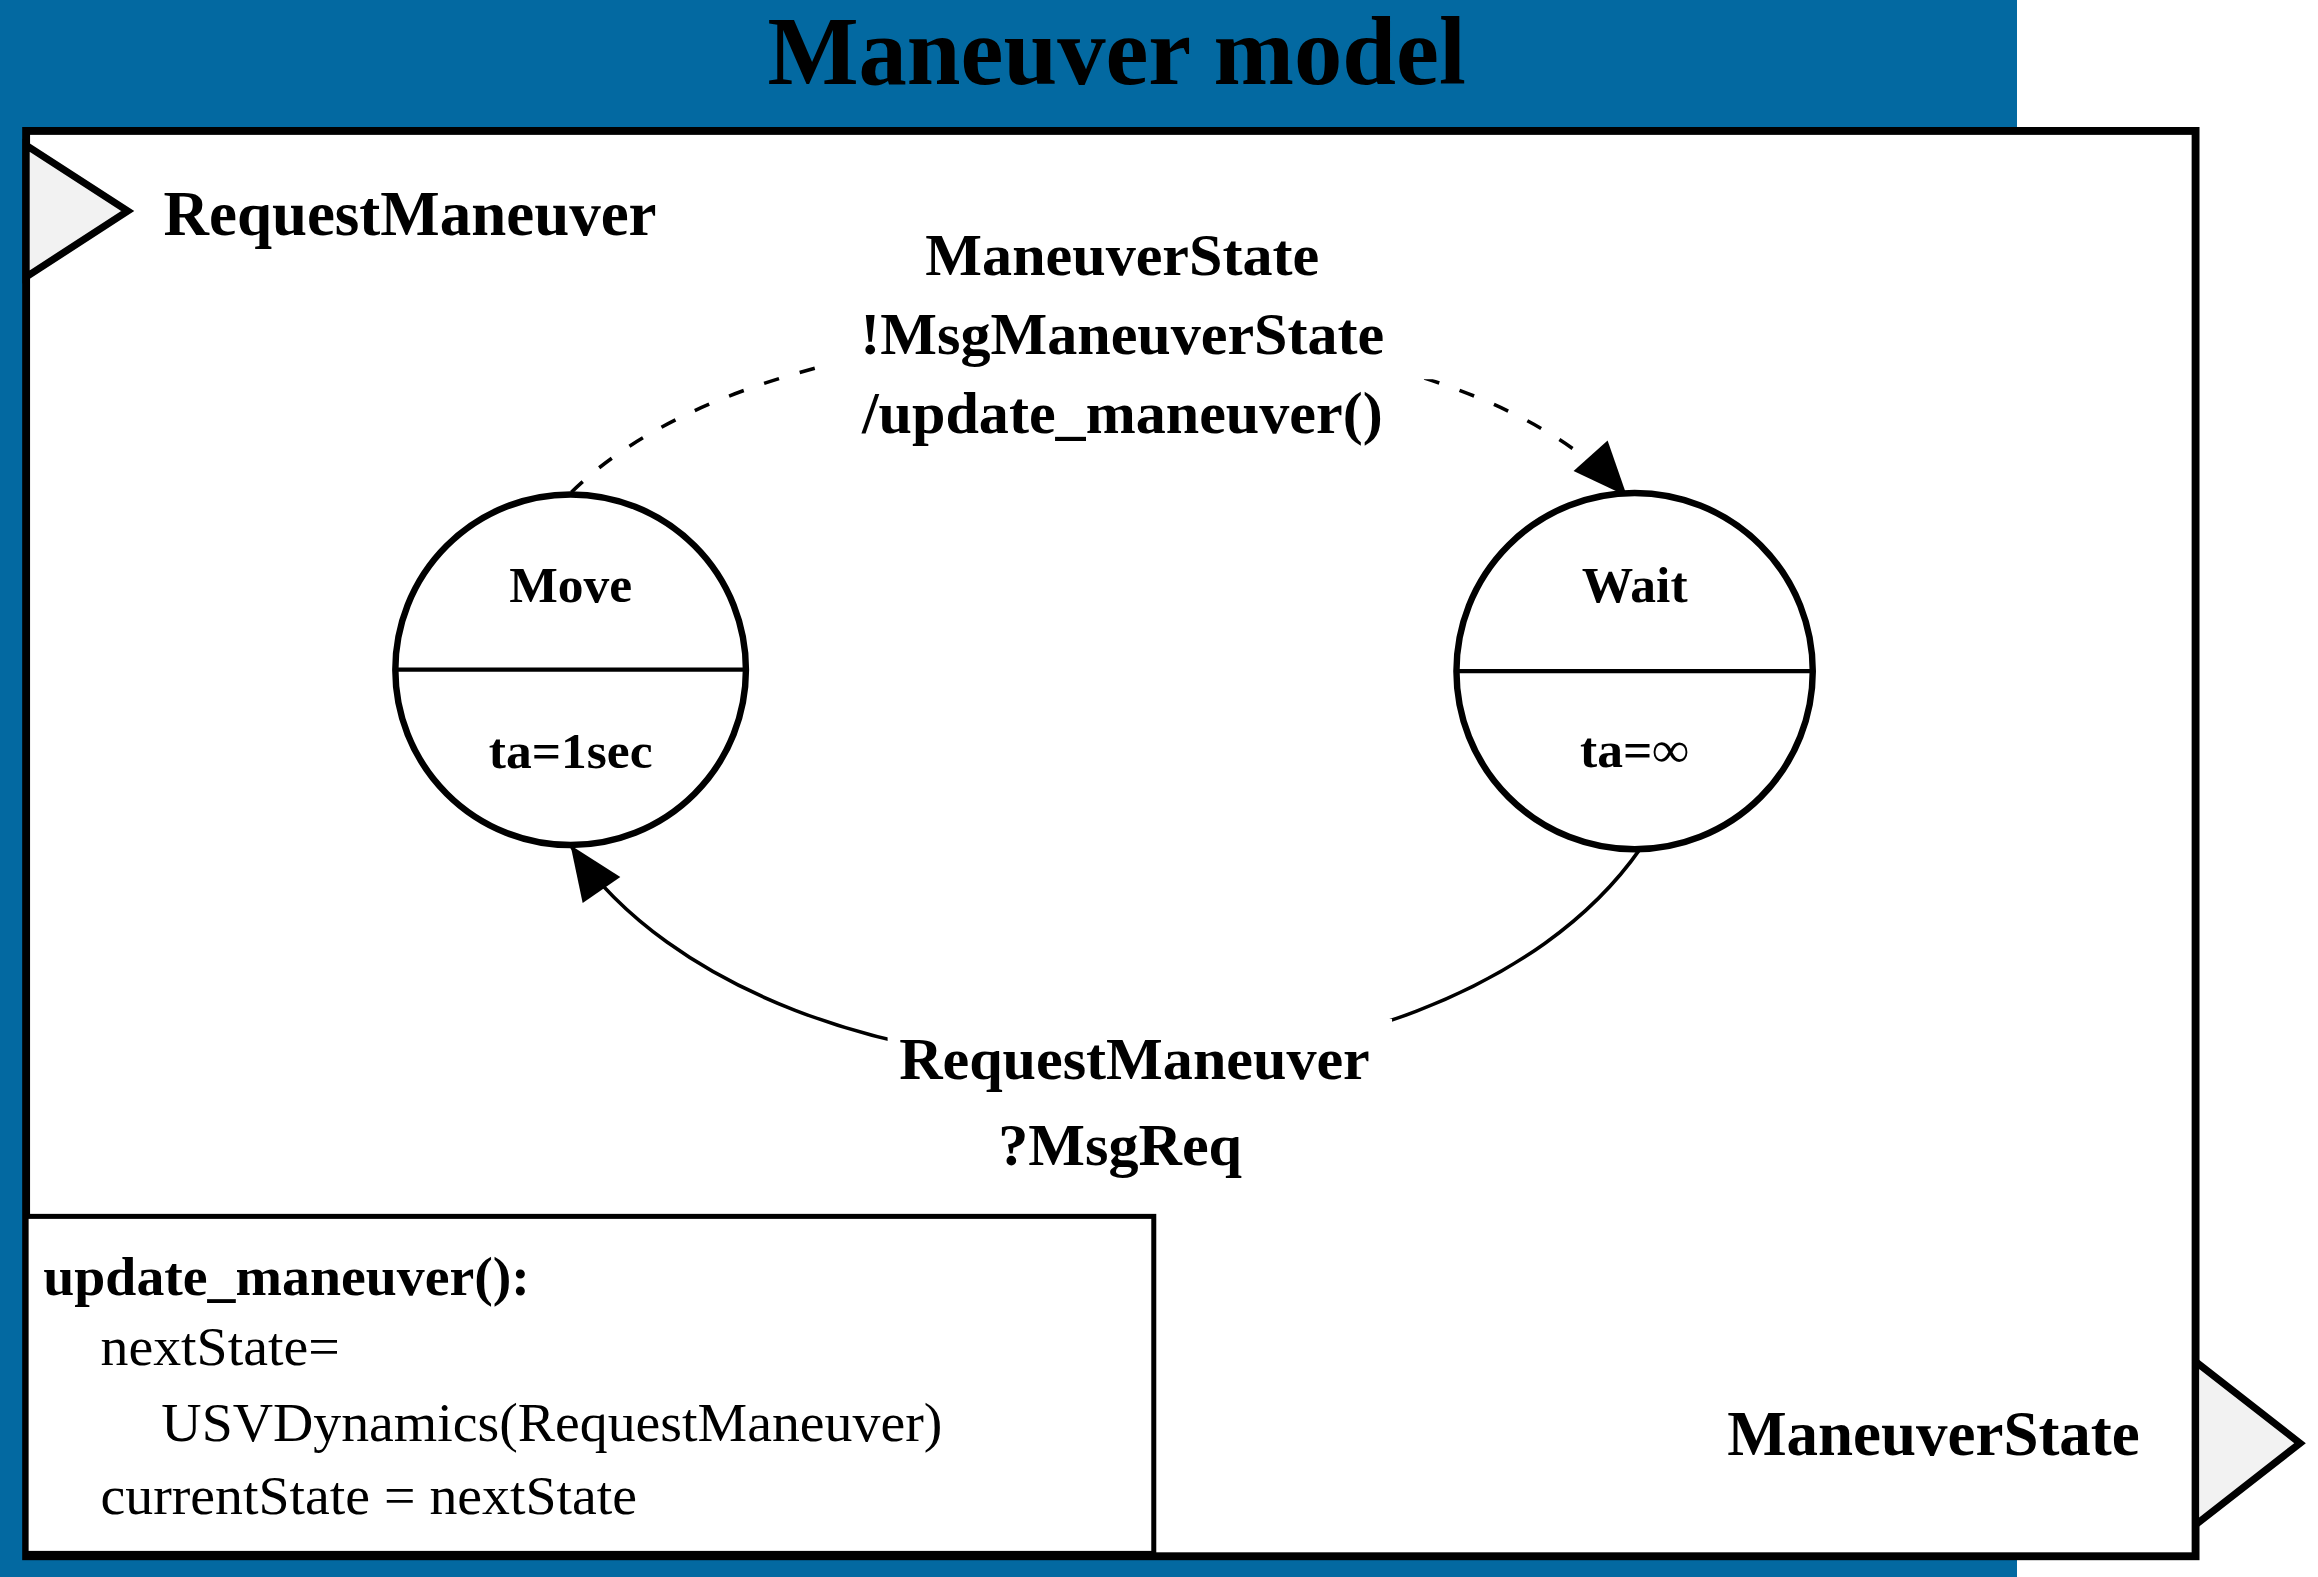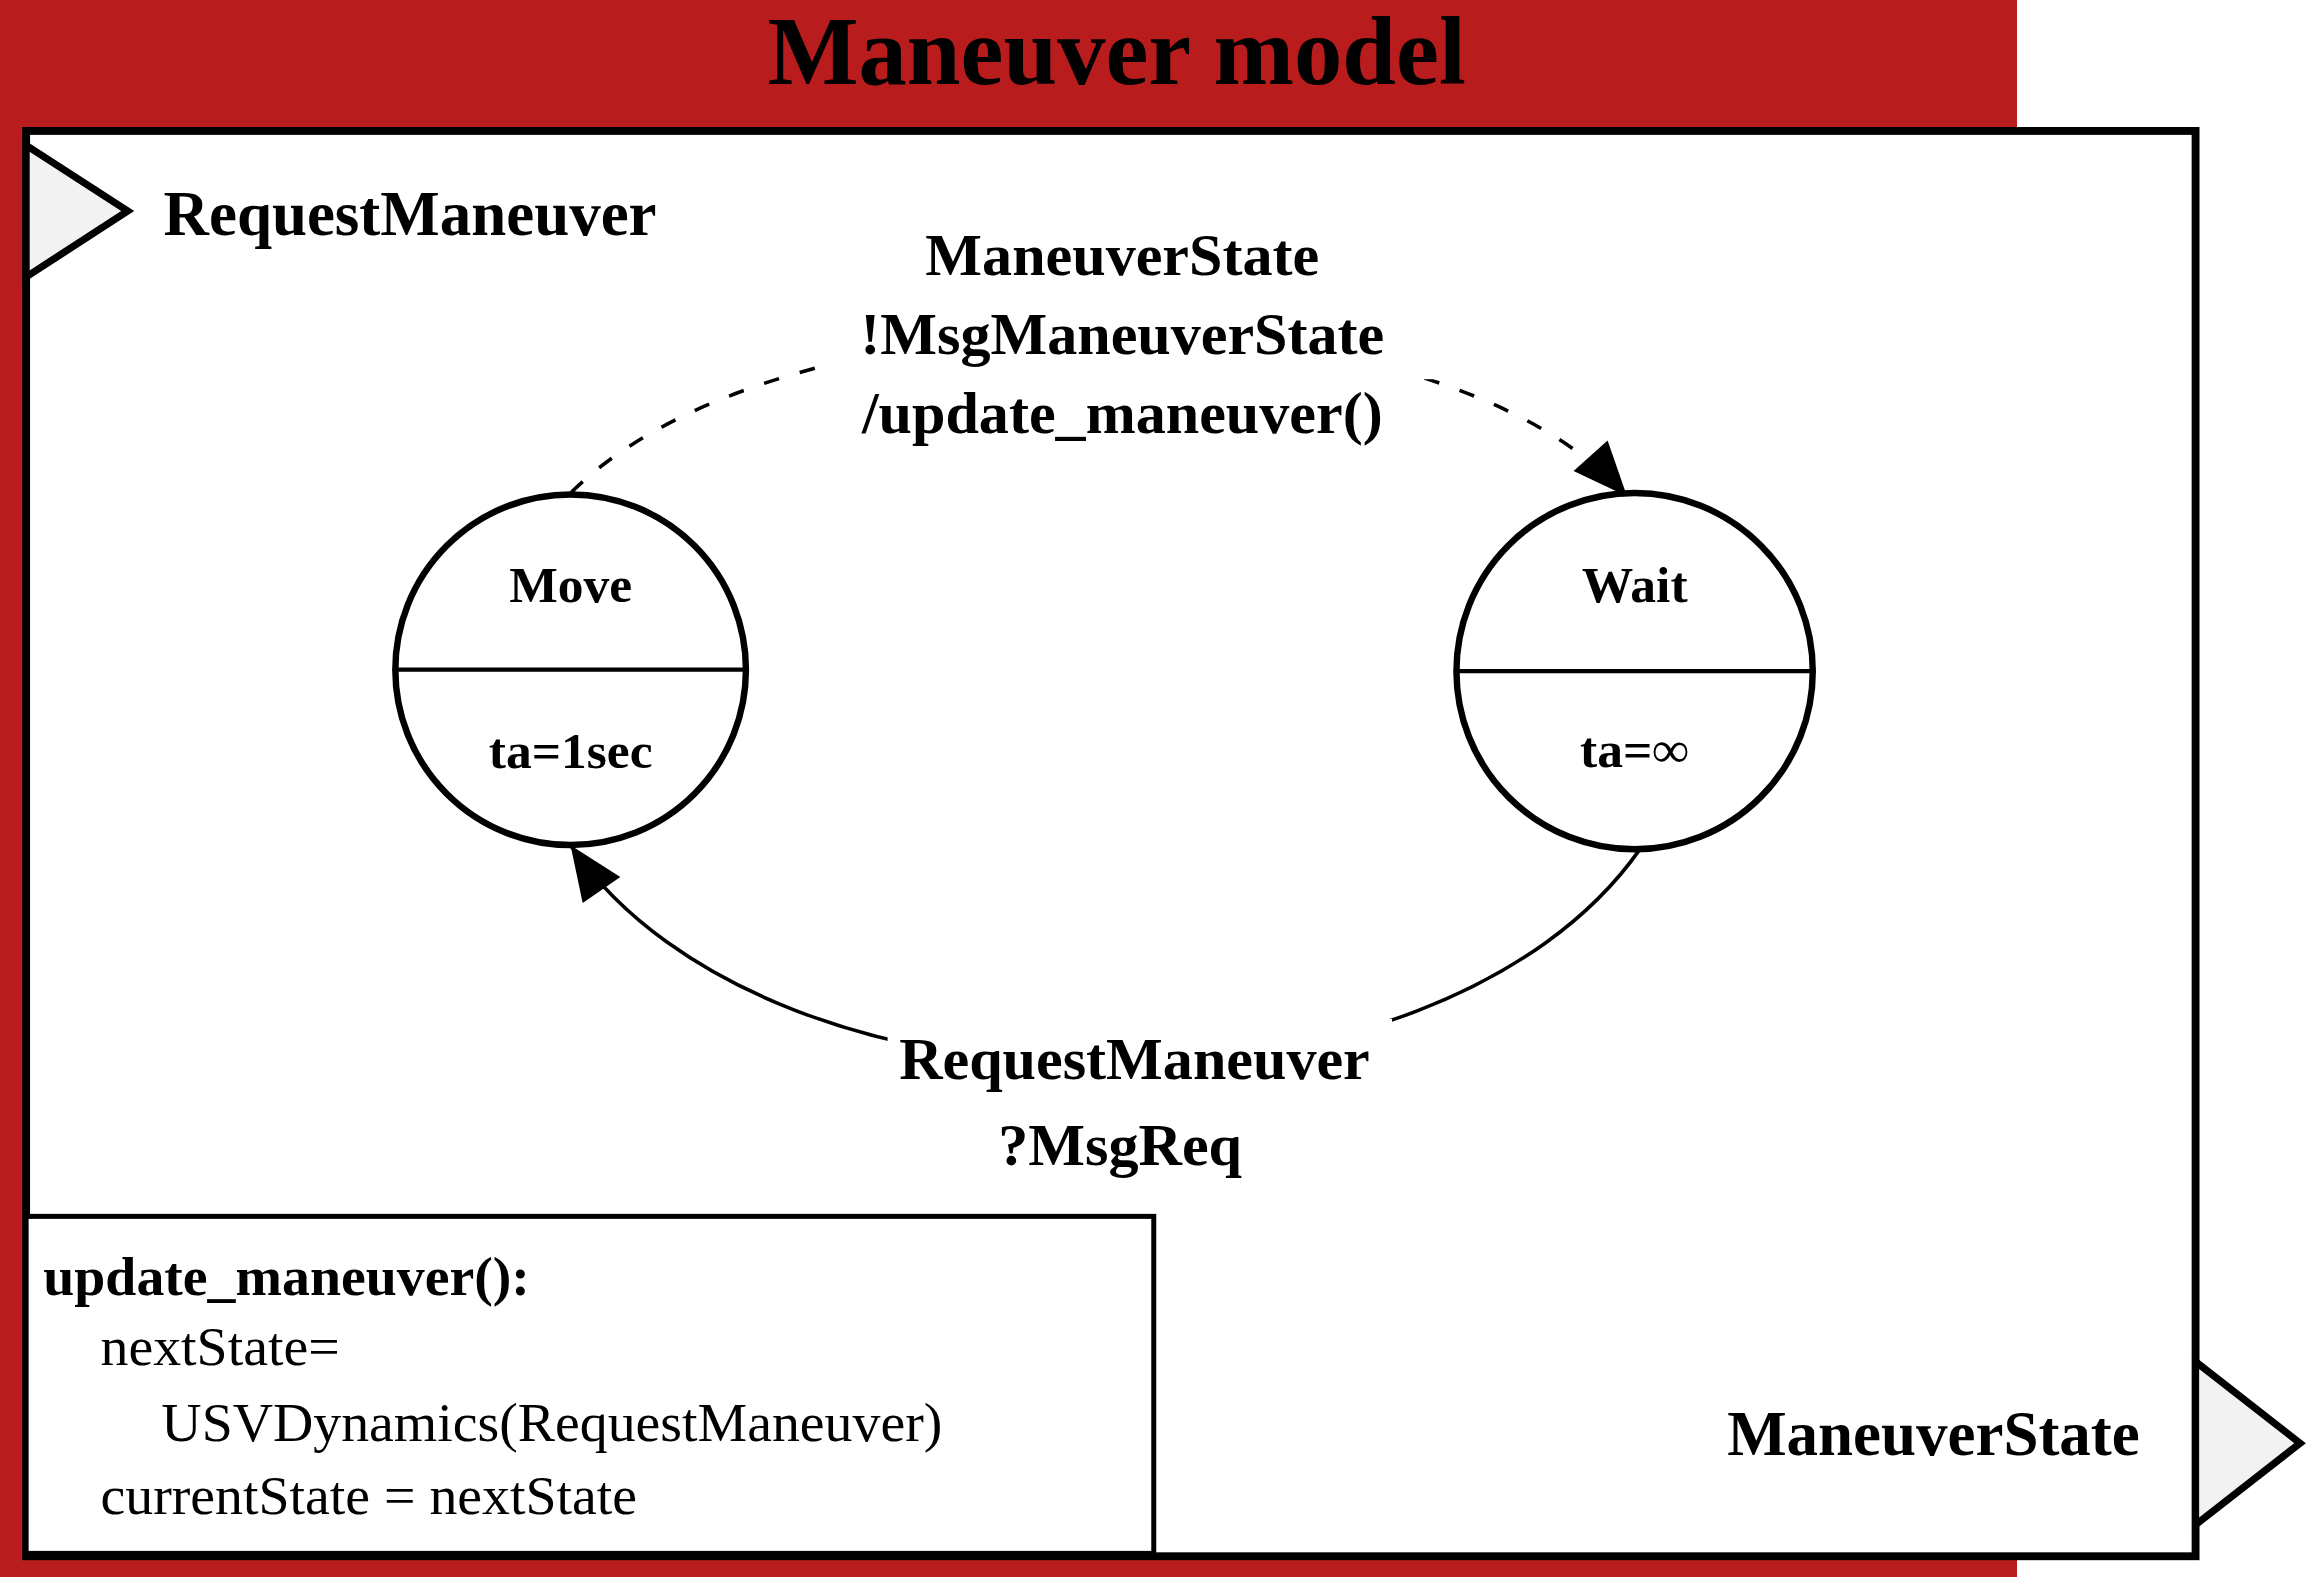--- a/index.html
+++ b/index.html
@@ -1,20 +1,20 @@
 <!DOCTYPE html>
 <html style="font-size:11.5px"><head>
 <meta charset="utf-8">
 <style>
   html, body { margin: 0; padding: 0; background: #ffffff; }
   .canvas {
     position: relative;
     width: 2017px;
     height: 1577px;
-    background: #b91c1c;
+    background: #0369a1;
     font-family: "Liberation Serif", "DejaVu Serif", serif;
   }
   svg { position: absolute; left: 0; top: 0; width: 2319px; height: 1577px; }
 
   text { fill: #000000; font-family: "Liberation Serif", "DejaVu Serif", serif; }
   .t-title  { font-size: 135px; font-weight: bold; text-anchor: middle; }
   .t-port   { font-size: 88px;  font-weight: bold; }
   .t-port-end { font-size: 88px; font-weight: bold; text-anchor: end; }
   .t-state  { font-size: 72px;  font-weight: bold; text-anchor: middle; }
   .t-trans  { font-size: 84px;  font-weight: bold; text-anchor: middle; }

